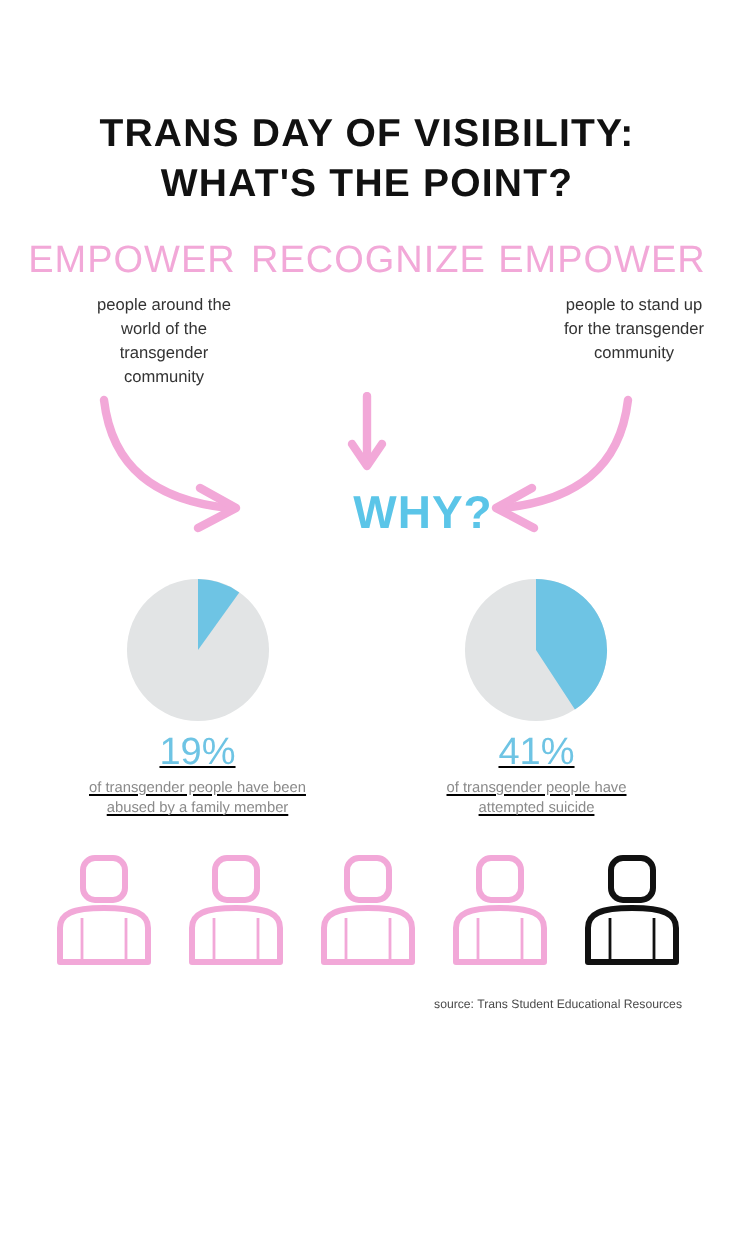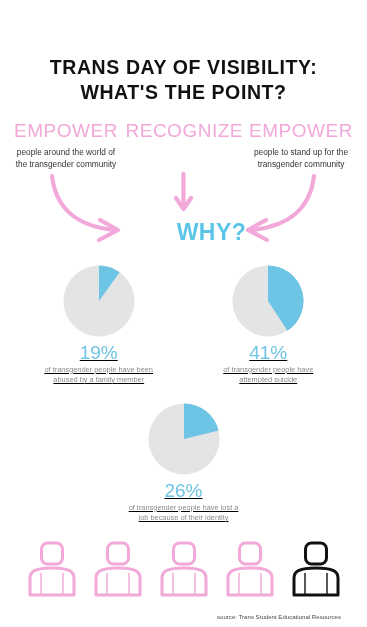--- a/index.html
+++ b/index.html
@@ -52,20 +52,21 @@
     letter-spacing: 0.5px;
     line-height: 1.1;
     white-space: nowrap;
   }
   .pillar-body {
     font-size: 8.3px;
     color: #333333;
     line-height: 1.45;
     margin-top: 4px;
     padding: 0 6px;
+    margin-left: 32px;
   }
 
   
   .arrow-zone {
     position: relative;
     height: 88px;
     margin-top: 2px;
   }
   .arrow-svg {
     position: absolute;
@@ -223,28 +224,20 @@
 
     <div class="pie-cell">
       <svg class="pie-graphic" width="74" height="74" viewBox="0 0 100 100">
         <circle cx="50" cy="50" r="48" fill="#e2e4e5"></circle>
         <path d="M 50 50 L 50 2 A 48 48 0 0 1 76.31 90.15 Z" fill="#6ec4e4"></path>
       </svg>
       <div class="pie-pct">41%</div>
       <div class="pie-caption">of transgender people have attempted suicide</div>
     </div>
 
-    <div class="pie-cell row2">
-      <svg class="pie-graphic" width="74" height="74" viewBox="0 0 100 100">
-        <circle cx="50" cy="50" r="48" fill="#e2e4e5"></circle>
-        <path d="M 50 50 L 50 2 A 48 48 0 0 1 96.76 38.53 Z" fill="#6ec4e4"></path>
-      </svg>
-      <div class="pie-pct">26%</div>
-      <div class="pie-caption">of transgender people have lost a job because of their identity</div>
-    </div>
 
 
   </div>
 
   <div class="people-row">
 
     <svg class="person" width="52" height="58" viewBox="0 0 52 58">
       <rect x="15.5" y="3" width="21" height="21" rx="6" ry="6" fill="none" stroke="#f2a8d8" stroke-width="3"></rect>
       <path d="M 4 55 L 4 38 C 4 31, 10 28, 26 28 C 42 28, 48 31, 48 38 L 48 55 Z" fill="none" stroke="#f2a8d8" stroke-width="3" stroke-linejoin="round"></path>
       <line x1="15" y1="33" x2="15" y2="55" stroke="#f2a8d8" stroke-width="1.4"></line>

